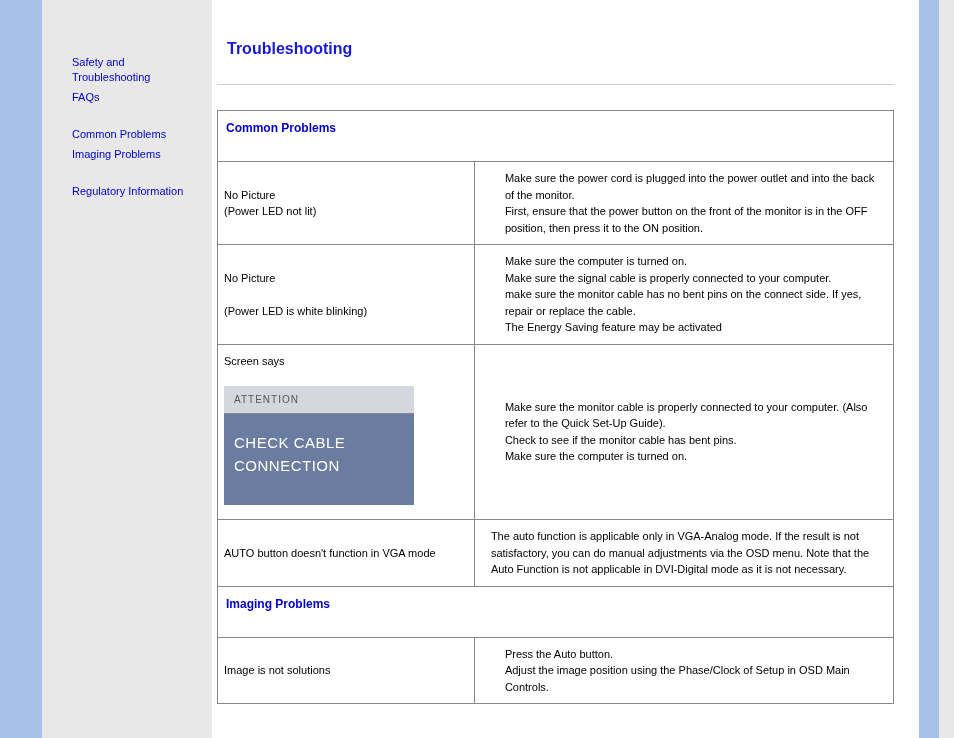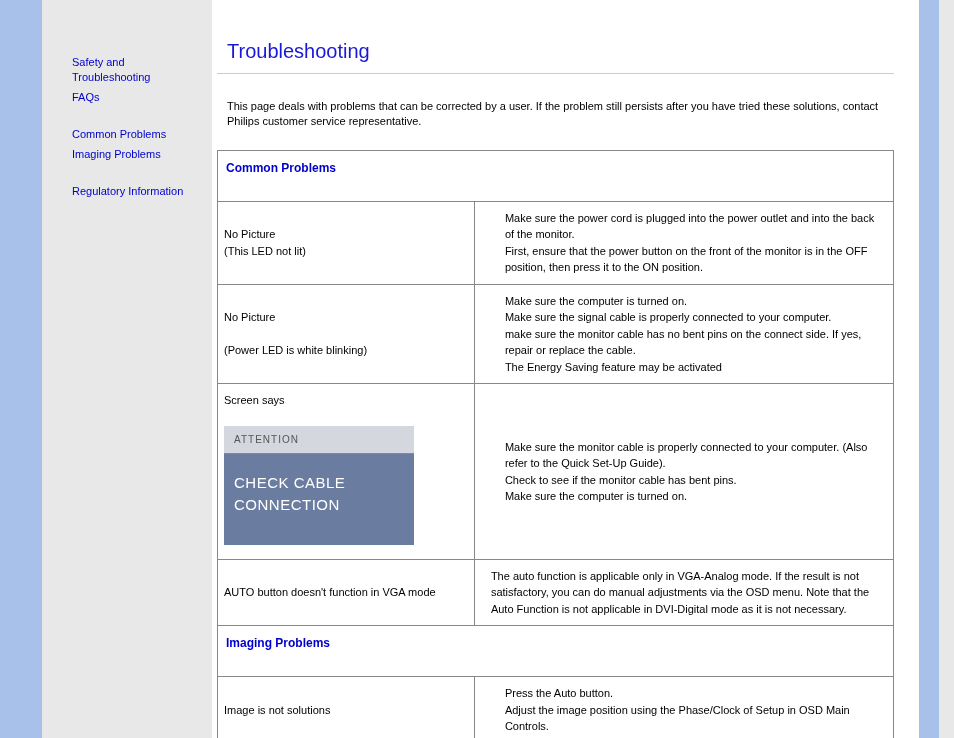--- a/index.html
+++ b/index.html
@@ -37,23 +37,23 @@
     margin-bottom: 4px;
   }
   .sidebar .gap { height: 18px; }
   .main {
     flex: 1;
     background: #ffffff;
     padding: 20px 25px 0 5px;
   }
   .main h1 {
     color: #1818d8;
-    font-size: 20px;
-    font-weight: normal;
-    margin: 20px 0 10px 10px;
+    font-size: 16px;
+    font-weight: bold;
+    margin: 20px 0 26px 10px;
     font-family: Arial, sans-serif;
   }
   .main hr {
     border: none;
     border-top: 1px solid #ccc;
     margin: 10px 0 25px 0;
   }
   .intro {
     font-size: 11px;
     color: #000;
@@ -135,36 +135,35 @@
     <div class="gap"></div>
     <a href="#">Common Problems</a>
     <a href="#">Imaging Problems</a>
     <div class="gap"></div>
     <a href="#">Regulatory Information</a>
   </div>
 
   <div class="main">
     <h1>Troubleshooting</h1>
     <hr>
-    <p class="intro">This page deals with problems that can be corrected by a user. If the problem still persists after you have tried these solutions, contact Philips customer service representative.</p>
 
     <table class="trouble">
       <colgroup>
           <col class="col1">
           <col class="col2">
         </colgroup>
       <tbody>
           <tr>
             <td colspan="2" class="section-header">Common Problems</td>
           </tr>
 
       <tr>
         <td class="problem-cell">
           <span>No Picture</span><br>
-          <span>(This LED not lit)</span>
+          <span>(Power LED not lit)</span>
         </td>
         <td class="check-cell">
           <span>Make sure the power cord is plugged into the power outlet and into the back of the monitor.</span><br>
           <span>First, ensure that the power button on the front of the monitor is in the OFF position, then press it to the ON position.</span>
         </td>
       </tr>
 
       <tr>
         <td class="problem-cell">
           <span>No Picture</span><br><br>

